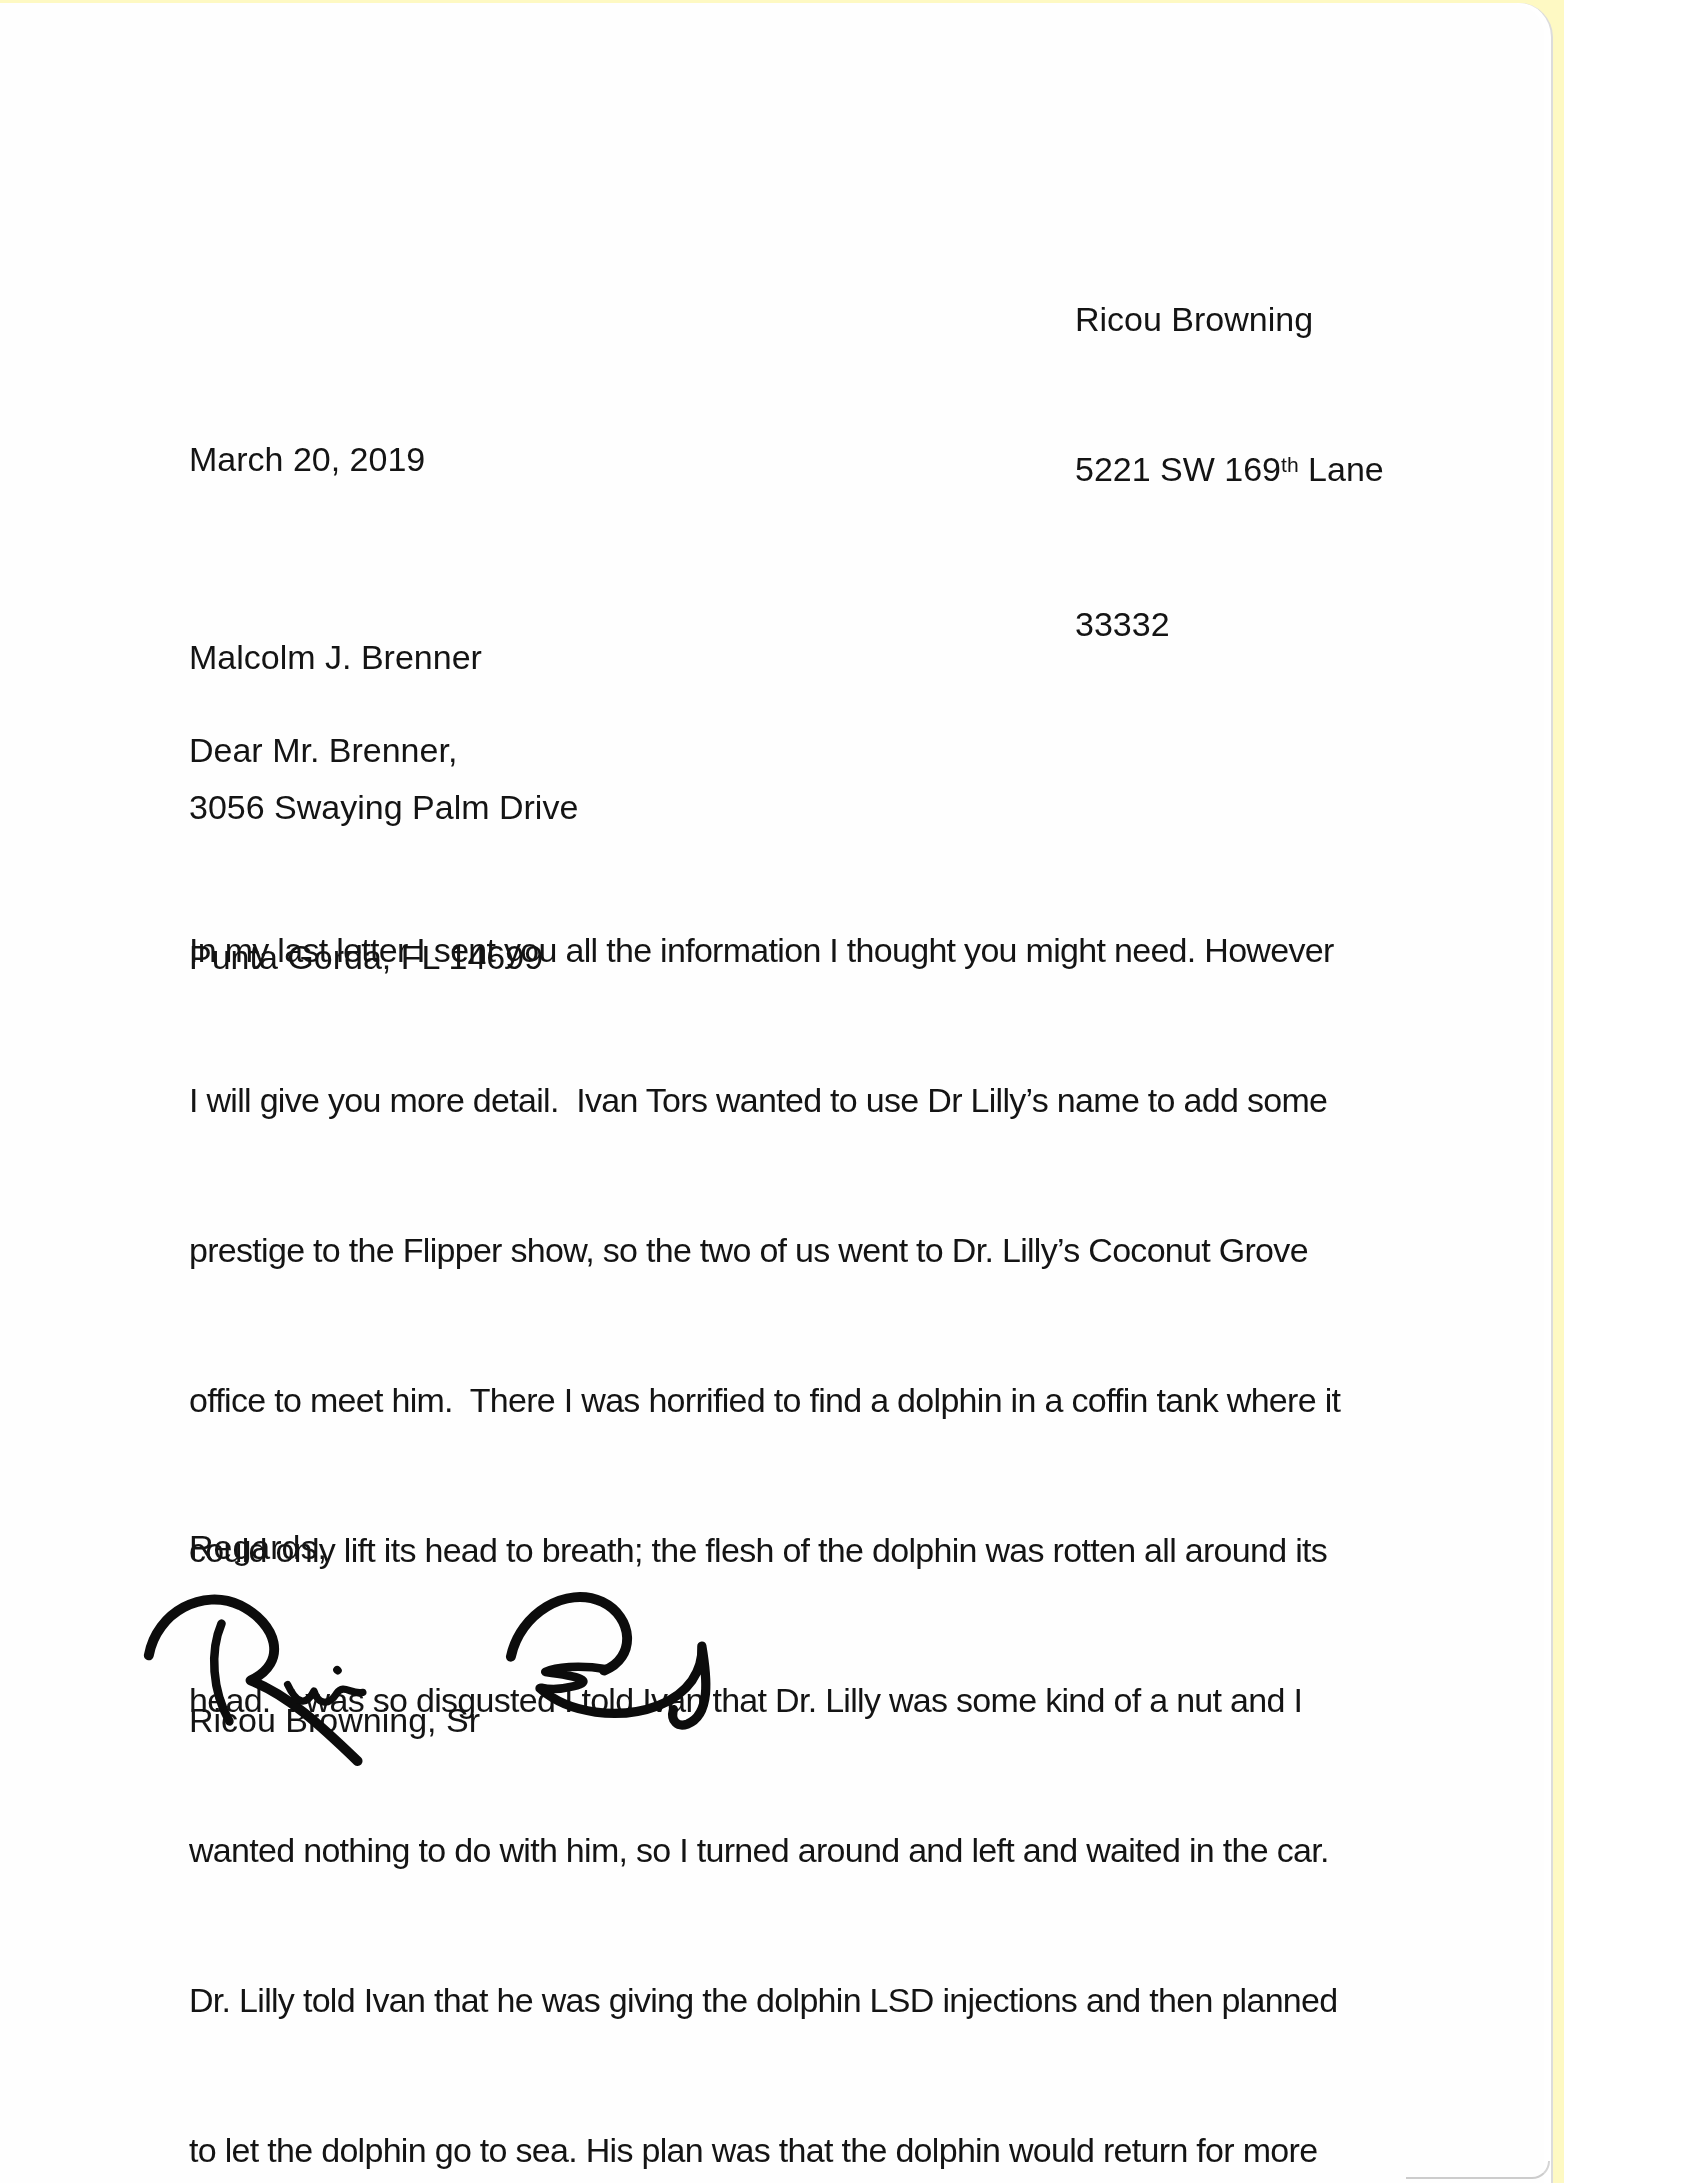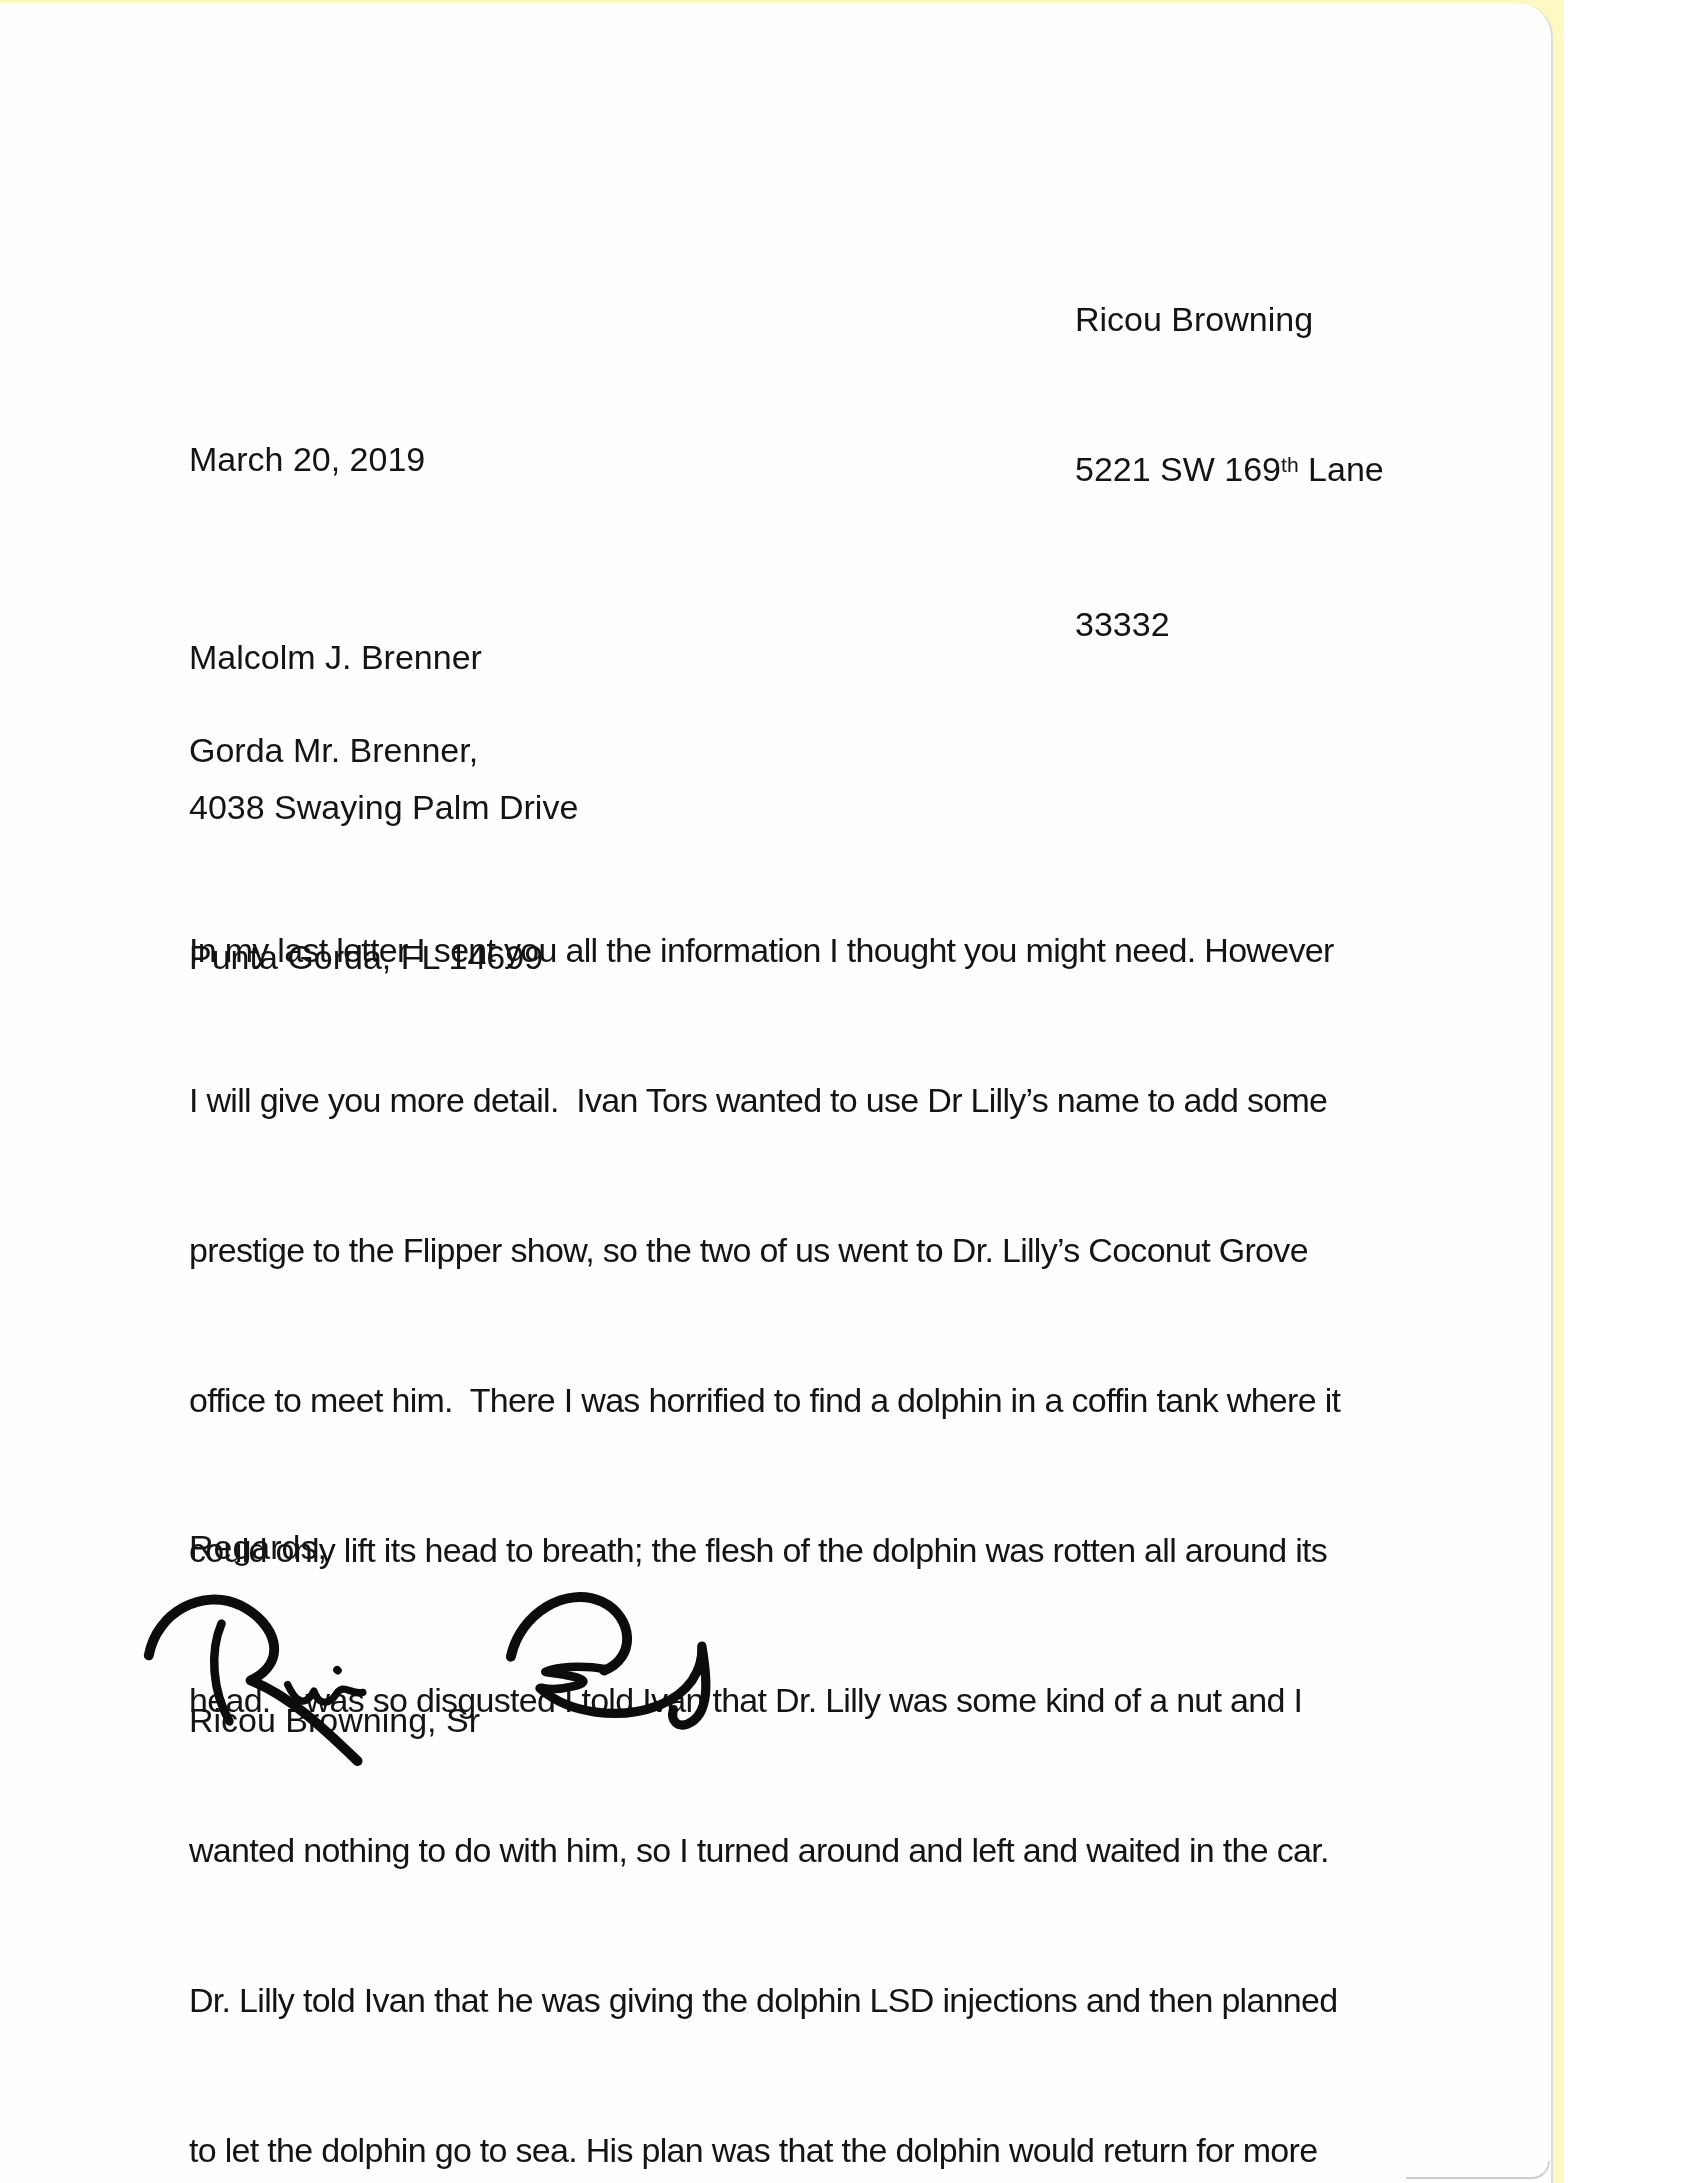--- a/index.html
+++ b/index.html
@@ -75,25 +75,25 @@
     <div class="txt sender">
       <div>Ricou Browning</div>
       <div><span>5221 SW 169</span><span class="sup">th</span><span> Lane</span></div>
       <div>33332</div>
     </div>
 
     <div class="txt date">March 20, 2019</div>
 
     <div class="txt recipient">
       <div>Malcolm J. Brenner</div>
-      <div>4038 Swaying Palm Drive</div>
+      <div>3056 Swaying Palm Drive</div>
       <div>Punta Gorda, FL 14699</div>
     </div>
 
-    <div class="txt salutation">Gorda Mr. Brenner,</div>
+    <div class="txt salutation">Dear Mr. Brenner,</div>
 
     <div class="txt body-block">
       <div>In my last letter I sent you all the information I thought you might need. However</div>
       <div>I will give you more detail.  Ivan Tors wanted to use Dr Lilly’s name to add some</div>
       <div>prestige to the Flipper show, so the two of us went to Dr. Lilly’s Coconut Grove</div>
       <div>office to meet him.  There I was horrified to find a dolphin in a coffin tank where it</div>
       <div>could only lift its head to breath; the flesh of the dolphin was rotten all around its</div>
       <div>head.  I was so disgusted I told Ivan that Dr. Lilly was some kind of a nut and I</div>
       <div>wanted nothing to do with him, so I turned around and left and waited in the car.</div>
       <div>Dr. Lilly told Ivan that he was giving the dolphin LSD injections and then planned</div>

